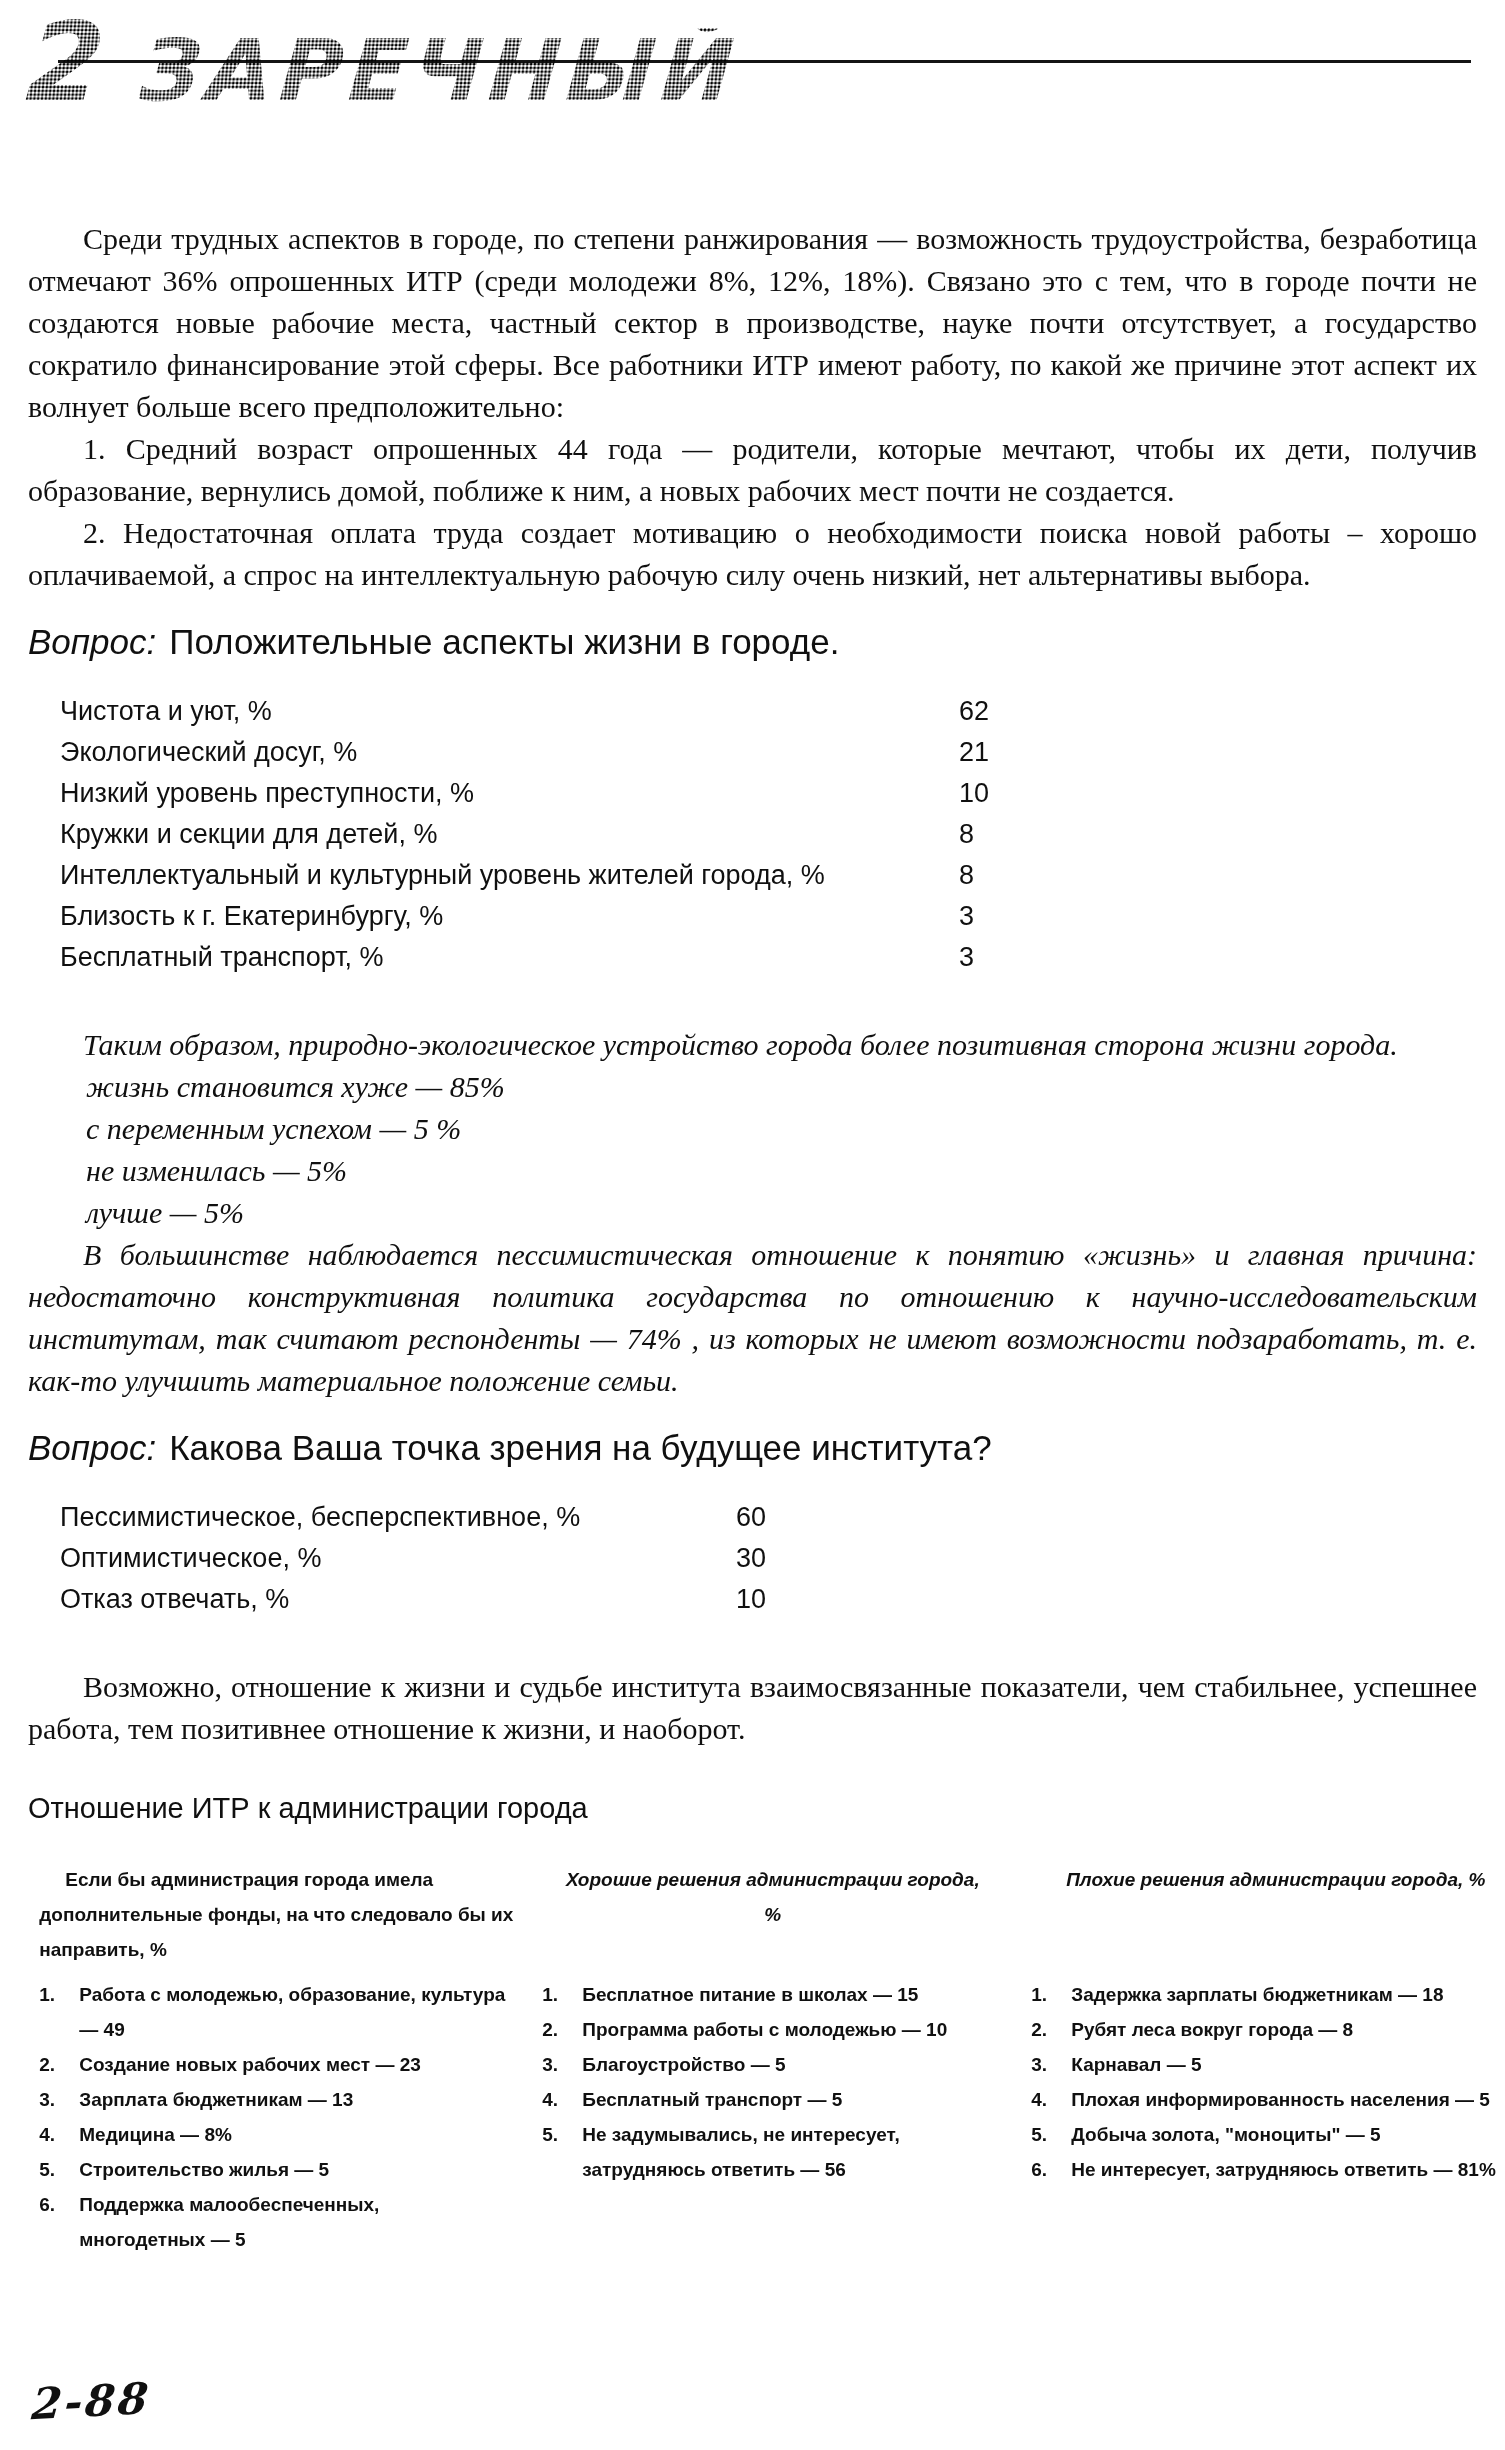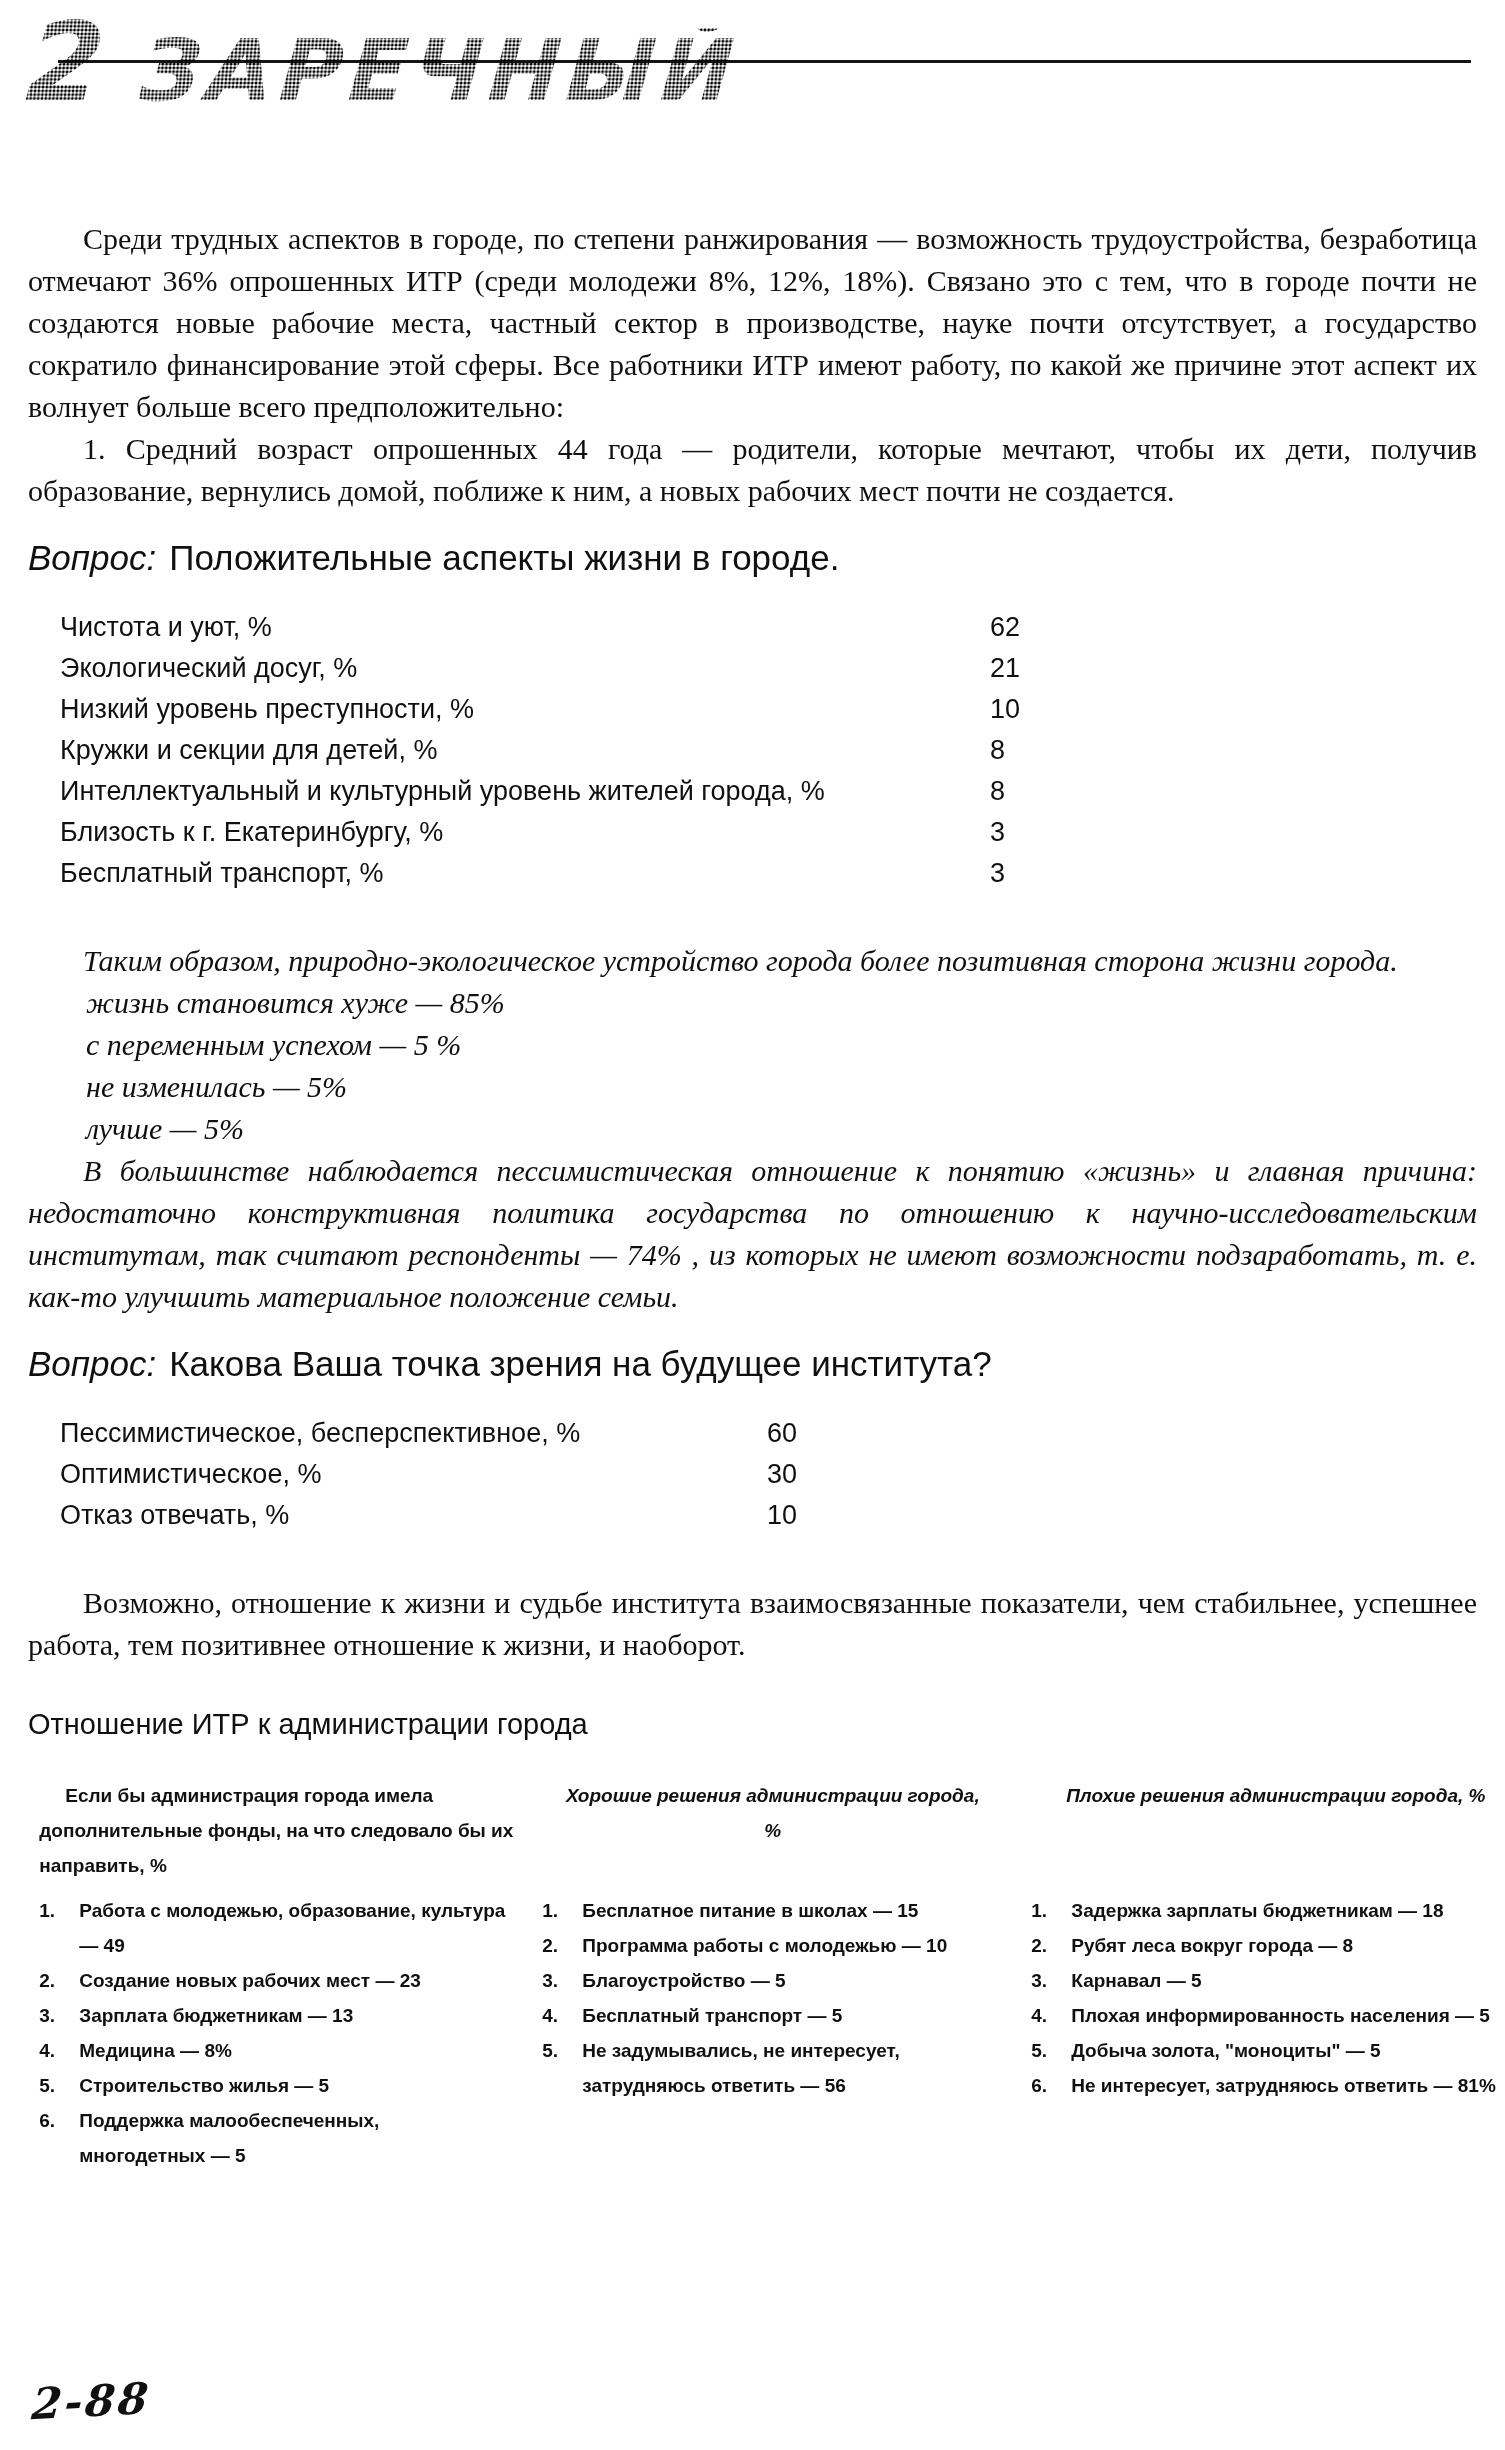--- a/index.html
+++ b/index.html
@@ -51,21 +51,21 @@
     font-size: 35px; line-height: 36px;
     margin-top: 28px;
   }
   .q-label { font-style: italic; margin-right: 13px; }
 
   .s-table {
     font-family: "Liberation Sans", sans-serif;
     font-size: 27px;
     margin-top: 36px; margin-left: 32px;
   }
-  .t-row { display: flex; height: 41px; align-items: baseline; gap: 31px; }
+  .t-row { display: flex; height: 41px; align-items: baseline; }
   .t-label { flex: none; }
   .t-value { text-align: left; }
   .s-table.q1 .t-label { width: 899px; }
   .s-table.q2 .t-label { width: 676px; }
 
   .attitude { margin-left: 58px; }
 
   .section-heading {
     font-family: "Liberation Sans", sans-serif;
     font-size: 29px; line-height: 36px;
@@ -108,20 +108,21 @@
     <div class="header-rule"></div>
     <div class="logo">
       <span class="logo-num">2</span>
       <span class="logo-title">ЗАРЕЧНЫЙ</span>
     </div>
   </div>
 
   <div class="content serif-block">
     <p class="para">Среди трудных аспектов в городе, по степени ранжирования — возможность трудоустройства, безработица отмечают 36% опрошенных ИТР (среди молодежи 8%, 12%, 18%). Связано это с тем, что в городе почти не создаются новые рабочие места, частный сектор в производстве, науке почти отсутствует, а государство сократило финансирование этой сферы. Все работники ИТР имеют работу, по какой же причине этот аспект их волнует больше всего предположительно:</p>
     <p class="para">1.  Средний возраст опрошенных 44 года — родители, которые мечтают, чтобы их дети, получив образование, вернулись домой, поближе к ним, а новых рабочих мест почти не создается.</p>
+    <p class="para">2.  Недостаточная оплата труда создает мотивацию о необходимости поиска новой работы – хорошо оплачиваемой, а спрос на интеллектуальную рабочую силу очень низкий, нет альтернативы выбора.</p>
   </div>
 
   <div class="q-line">
     <span class="q-label">Вопрос:</span><span>Положительные аспекты жизни в городе.</span>
   </div>
 
   <div class="s-table q1">
     <div class="t-row">
       <span class="t-label">Чистота и уют, %</span>
       <span class="t-value">62</span>

